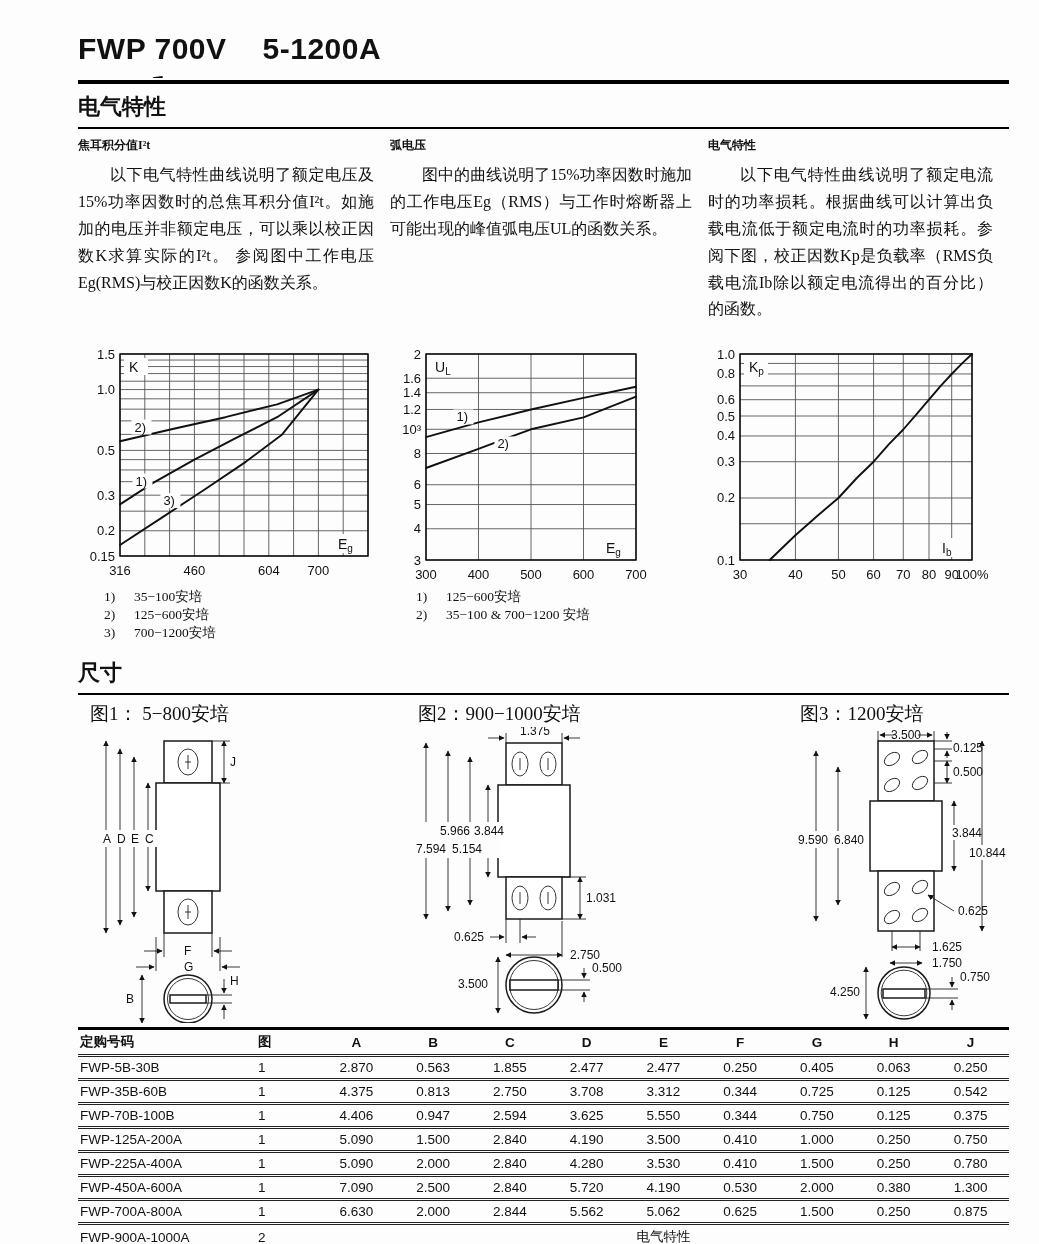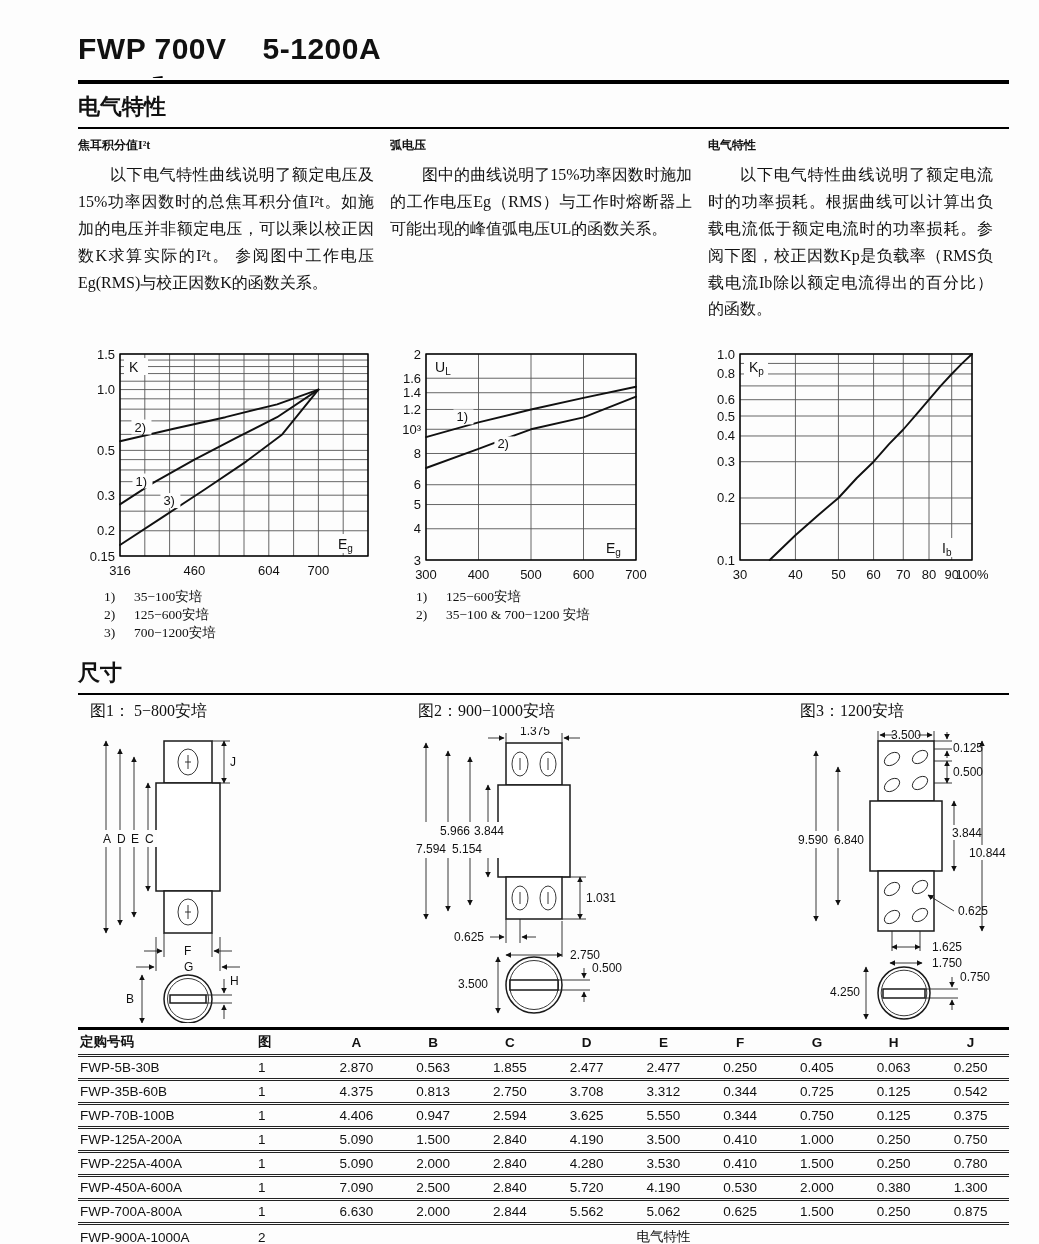--- a/index.html
+++ b/index.html
@@ -19,21 +19,21 @@
   
   .cols{ display:grid; grid-template-columns:312px 318px 301px; margin-top:8px;}
   .col h3{ font-size:12px; font-weight:bold; margin:0 0 8px; }
   .col p{ font-size:16px; line-height:1.68; margin:0; text-indent:2em; text-align:justify;
           height:186px; padding-right:16px; }
   .chartbox{ height:238px; }
   .legend{ height:54px; margin:2px 0 0 26px; font-size:13.5px; line-height:1.35;}
   .legend div{ display:flex; }
   .legend .ln{ width:30px; }
   
-  .caps{ display:grid; grid-template-columns:312px 318px 301px; font-size:16px; margin-top:6px; height:26px;}
+  .caps{ display:grid; grid-template-columns:312px 318px 301px; font-size:19px; margin-top:6px; height:26px;}
   .figs{ display:grid; grid-template-columns:312px 318px 301px; height:296px; }
   .dl{ font:12px "Liberation Sans","DejaVu Sans",sans-serif; fill:#111; }
   .ol{ fill:#fff; stroke:#1a1a1a; stroke-width:1.5; }
   .dim{ stroke:#222; stroke-width:.9; fill:none; }
   .wb{ fill:#fdfdfd; }
   
   table{ width:931px; border-collapse:collapse; margin-top:4px;
          font-family:"Liberation Sans","DejaVu Sans",sans-serif; font-size:13.5px; border-top:3px solid #000;}
   th,td{ padding:3px 2px; border-bottom:3px double #222; }
   th{ font-weight:bold; }

